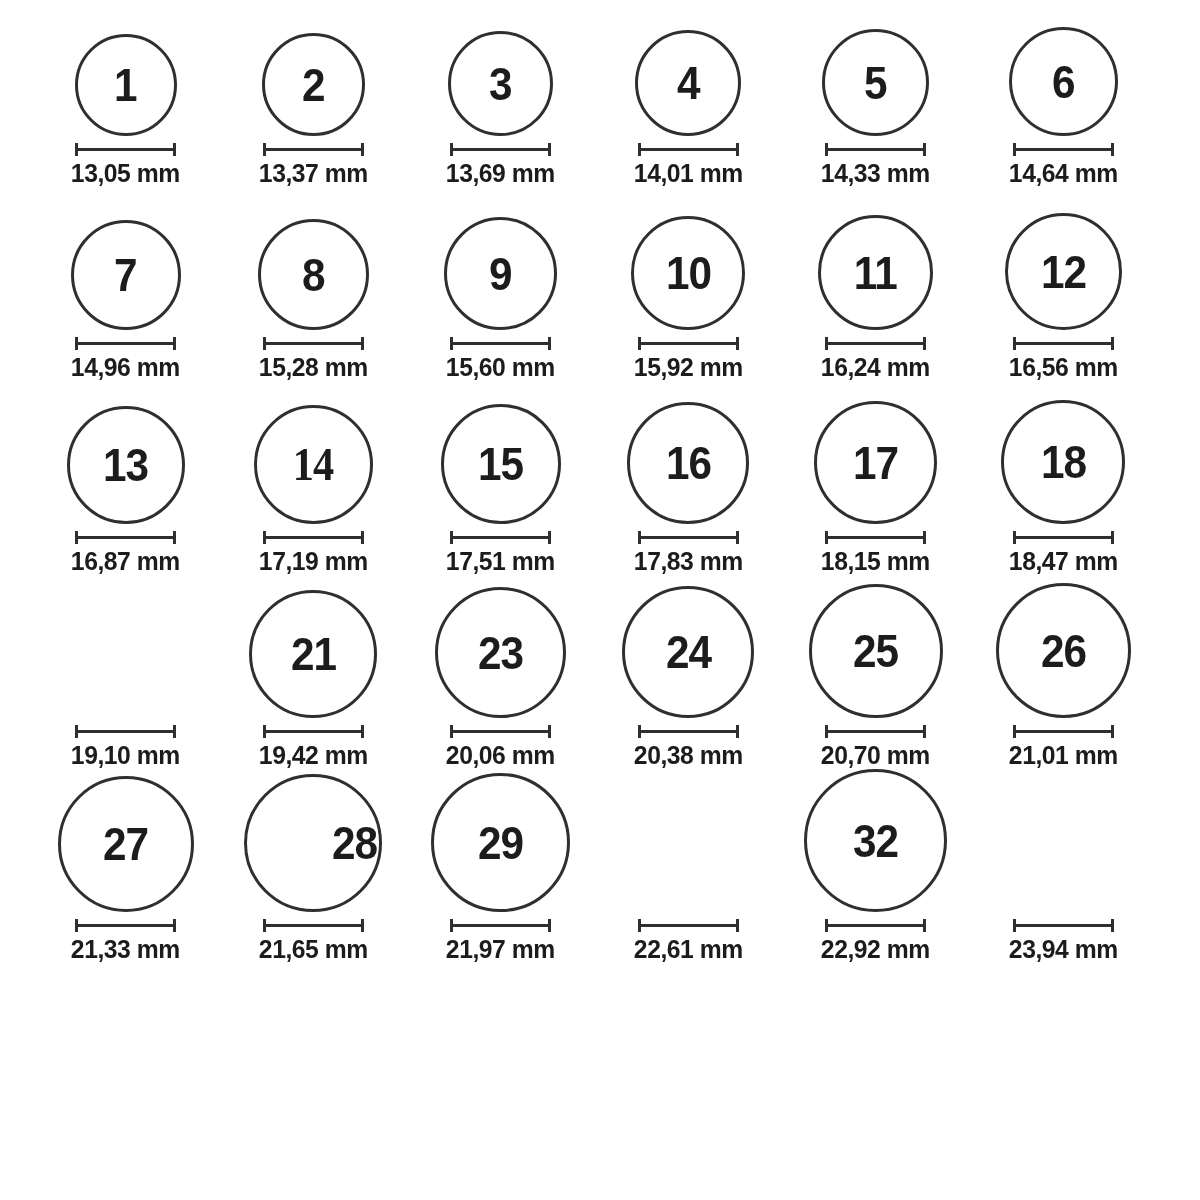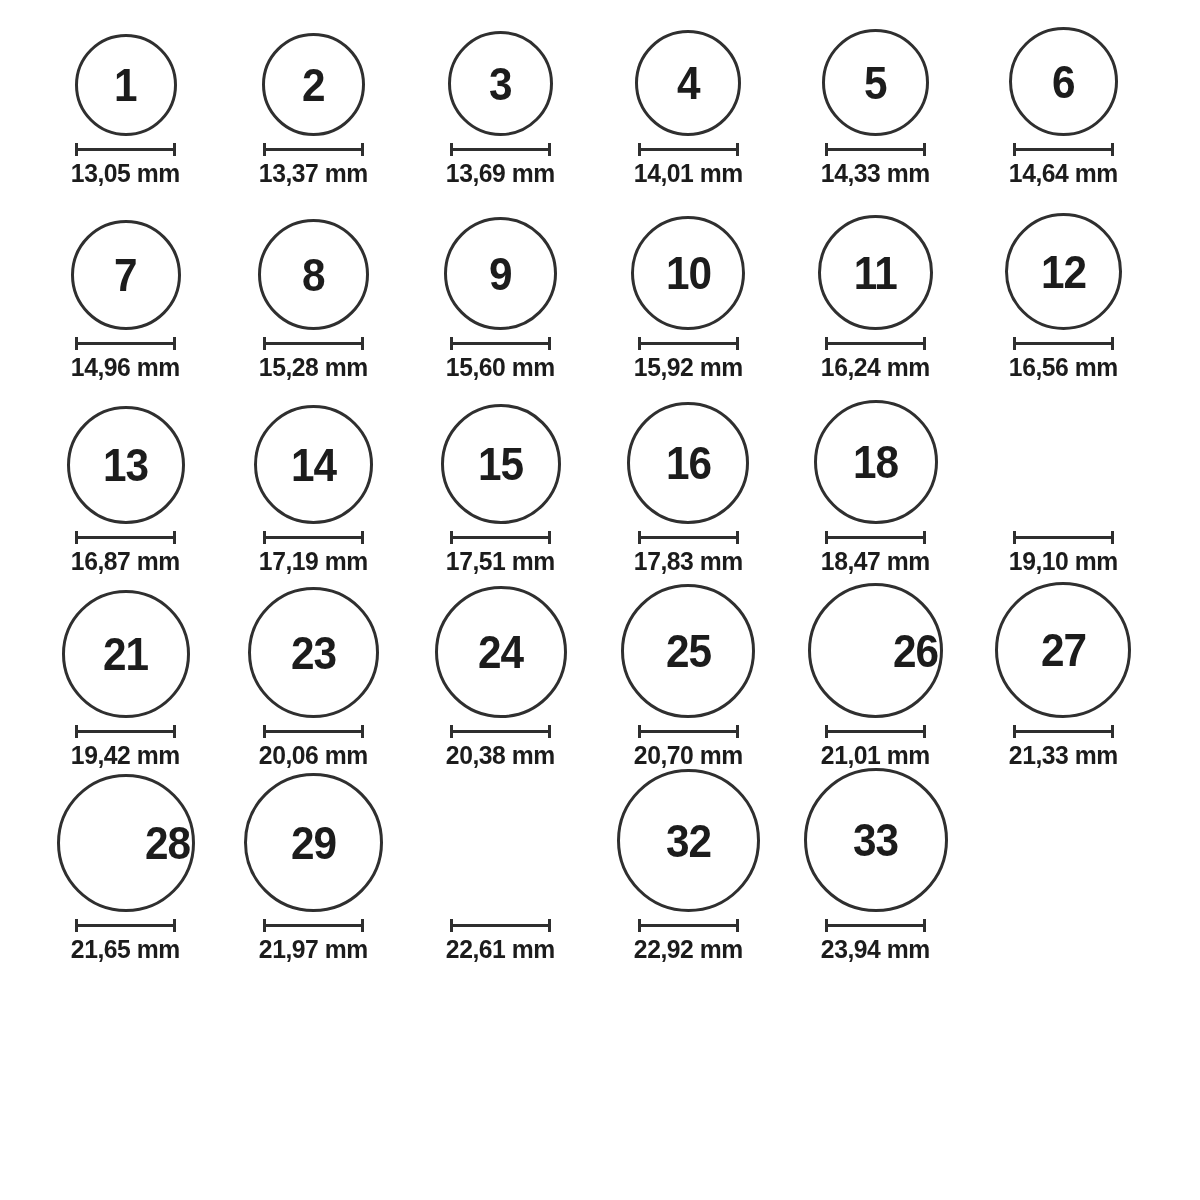--- a/index.html
+++ b/index.html
@@ -178,21 +178,21 @@
 
   <div class="cell">
     <div class="circle" style="width: 118px; height: 118px; text-align: right;">
       <span class="num">13</span>
     </div>
     <div class="mline"></div>
     <div class="label">16,87 mm</div>
   </div>
 
   <div class="cell">
-    <div class="circle" style="width: 119px; height: 119px;">
+    <div class="circle" style="width: 119px; height: 119px; font-family: Liberation Serif, serif;">
       <span class="num">14</span>
     </div>
     <div class="mline"></div>
     <div class="label">17,19 mm</div>
   </div>
 
   <div class="cell">
     <div class="circle" style="width: 120px; height: 120px;">
       <span class="num">15</span>
     </div>
@@ -201,20 +201,27 @@
   </div>
 
   <div class="cell">
     <div class="circle" style="width: 122px; height: 122px;">
       <span class="num">16</span>
     </div>
     <div class="mline"></div>
     <div class="label">17,83 mm</div>
   </div>
 
+  <div class="cell">
+    <div class="circle" style="width: 123px; height: 123px;">
+      <span class="num">17</span>
+    </div>
+    <div class="mline"></div>
+    <div class="label">18,15 mm</div>
+  </div>
 
   <div class="cell">
     <div class="circle" style="width: 124px; height: 124px;">
       <span class="num">18</span>
     </div>
     <div class="mline"></div>
     <div class="label">18,47 mm</div>
   </div>
 
 
@@ -250,21 +257,21 @@
 
   <div class="cell">
     <div class="circle" style="width: 134px; height: 134px;">
       <span class="num">25</span>
     </div>
     <div class="mline"></div>
     <div class="label">20,70 mm</div>
   </div>
 
   <div class="cell">
-    <div class="circle" style="width: 135px; height: 135px; justify-content: flex-end;">
+    <div class="circle" style="width: 135px; height: 135px;">
       <span class="num">26</span>
     </div>
     <div class="mline"></div>
     <div class="label">21,01 mm</div>
   </div>
 
   <div class="cell">
     <div class="circle" style="width: 136px; height: 136px;">
       <span class="num">27</span>
     </div>
@@ -296,19 +303,16 @@
 
   <div class="cell">
     <div class="circle" style="width: 143px; height: 143px;">
       <span class="num">32</span>
     </div>
     <div class="mline"></div>
     <div class="label">22,92 mm</div>
   </div>
 
   <div class="cell">
-    <div class="circle" style="width: 144px; height: 144px;">
-      <span class="num">33</span>
-    </div>
     <div class="mline"></div>
     <div class="label">23,94 mm</div>
   </div>
 </div>
 
 </body></html>

